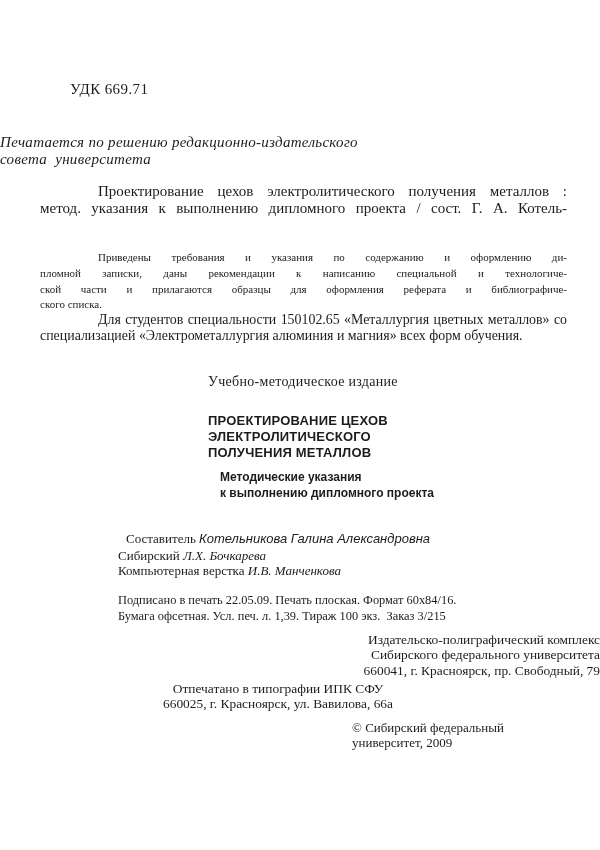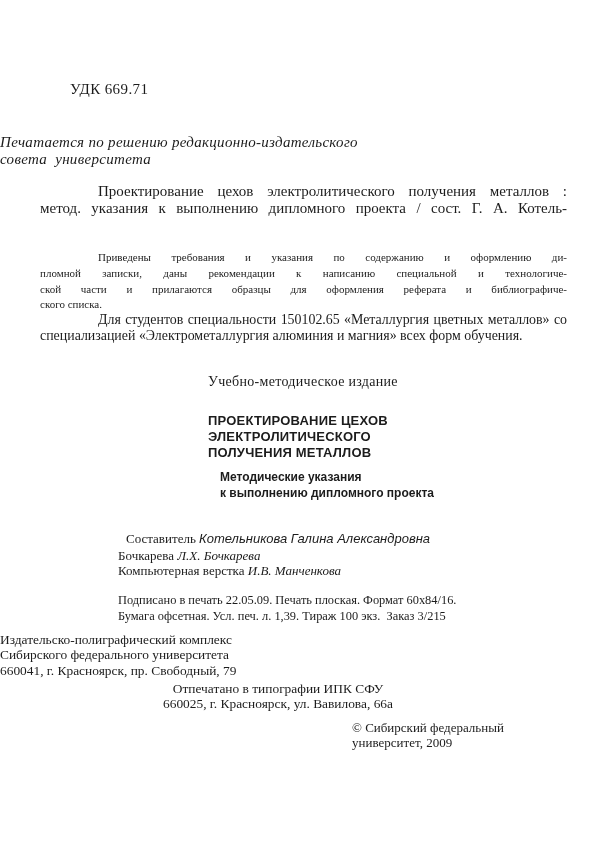--- a/index.html
+++ b/index.html
@@ -34,21 +34,21 @@
     white-space:pre-line;}
   
   .staff{font-size:13px;}
   .compiler{left:118px;top:531px;margin-left:8px;}
   .editor{left:118px;top:548px;}
   .verstka{left:118px;top:563px;}
   .name-sans{font-family:"Liberation Sans","DejaVu Sans",sans-serif;font-style:italic;}
   .name-serif{font-style:italic;}
   
   .printinfo{left:118px;top:592px;font-size:12.4px;line-height:16px;}
-  .publisher{left:0;top:632px;width:600px;text-align:left;font-size:13.4px;line-height:15.3px;}
+  .publisher{left:0;top:632px;width:600px;text-align:right;font-size:13.4px;line-height:15.3px;}
   .printedat{left:0;top:681px;width:556px;text-align:center;font-size:13.4px;line-height:15.3px;}
   .copyright{left:352px;top:720px;width:200px;text-align:left;font-size:13px;line-height:15.3px;}
 </style>
 </head>
 <body>
 
 <div class="page" style="--ink: #1c1c1c; --paper: #ffffff;">
 
   <div class="abs udk">УДК 669.71</div>
 
@@ -80,21 +80,21 @@
 
   <div class="abs subtitle sans">Методические указания
 к выполнению дипломного проекта</div>
 
   <div class="abs compiler staff">
     <span>Составитель</span>
     <span class="name-sans">Котельникова Галина Александровна</span>
   </div>
 
   <div class="abs editor staff">
-    <span>Бочкарева</span>
+    <span>Сибирский</span>
     <span class="name-serif">Л.Х. Бочкарева</span>
   </div>
 
   <div class="abs verstka staff">
     <span>Компьютерная верстка</span>
     <span class="name-serif">И.В. Манченкова</span>
   </div>
 
   <div class="abs printinfo ml">Подписано в печать 22.05.09. Печать плоская. Формат 60х84/16.
 Бумага офсетная. Усл. печ. л. 1,39. Тираж 100 экз.  Заказ 3/215</div>

